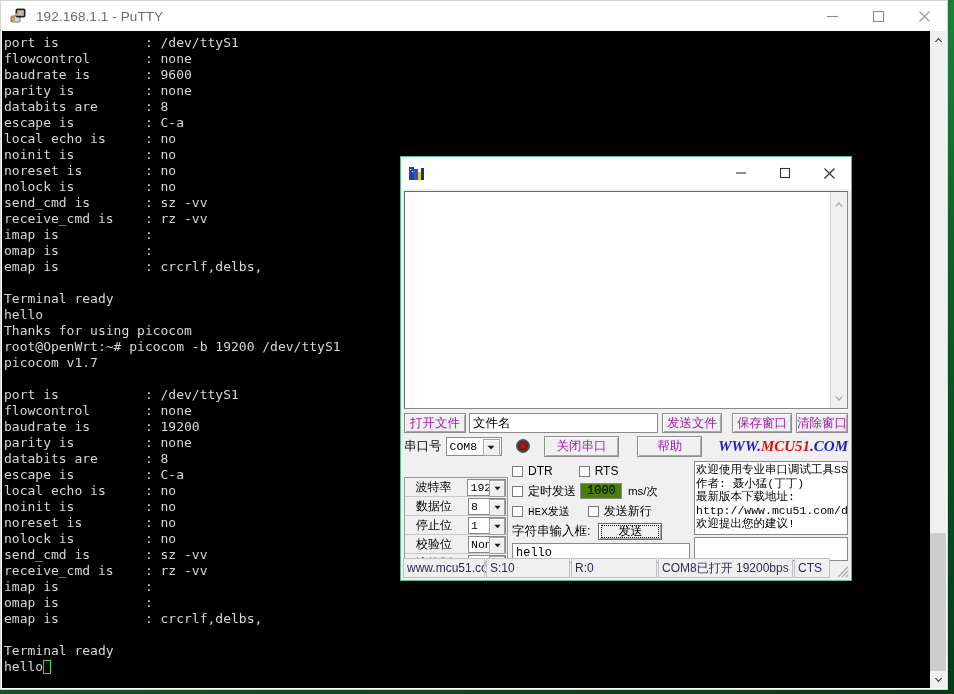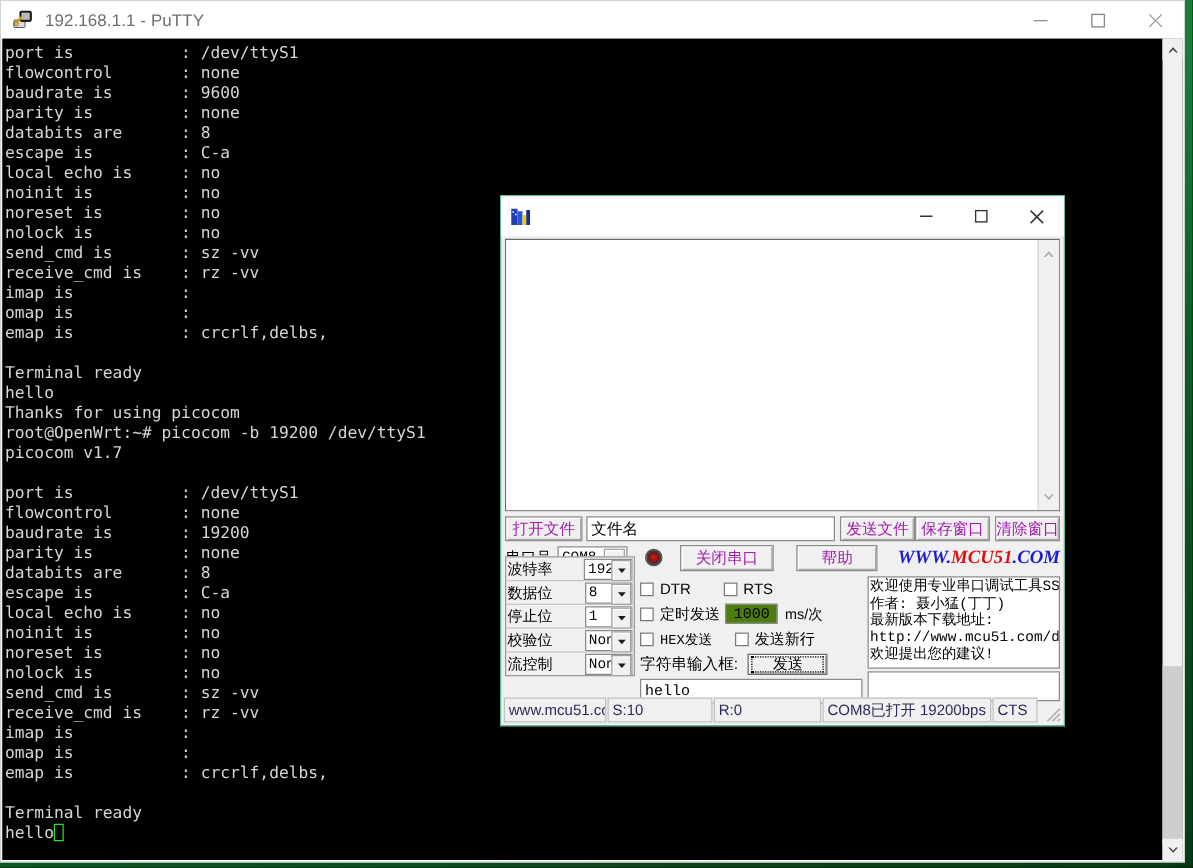--- a/index.html
+++ b/index.html
@@ -112,21 +112,21 @@
     box-sizing:border-box;cursor:default;white-space:nowrap;
   }
   #btn-openfile{width:62px;height:20px;}
   #filename{
     flex:1;margin-left:3px;height:20px;background:#fff;
     border:1px solid #8a8a8a;box-sizing:border-box;
     font-size:12.5px;color:#000;padding:1px 3px;line-height:16px;
     overflow:hidden;white-space:nowrap;
   }
   #btn-sendfile{width:60px;height:20px;margin-left:4px;}
-  #btn-savewin{width:60px;height:20px;margin-left:0;}
+  #btn-savewin{width:60px;height:20px;margin-left:10px;}
   #btn-clearwin{width:52px;height:20px;margin-left:4px;overflow:hidden;}
   .lbl{font-size:12.5px;color:#000;white-space:nowrap;}
   .combo{
     background:#fff;border:1px solid #8a8a8a;box-sizing:border-box;
     height:19px;display:flex;align-items:center;font-size:11.5px;
     font-family:"Liberation Mono",monospace;
     padding-left:3px;color:#000;position:relative;
   }
   .combo .arrowbox{
     position:absolute;right:1px;top:1px;width:15px;height:15px;
@@ -143,22 +143,22 @@
   #btn-closeport{width:84px;height:21px;margin-left:14px;}
   #btn-help{width:72px;height:21px;margin-left:18px;}
   #mcu51{
     margin-left:16px;font-family:"Liberation Serif",serif;
     font-style:italic;font-weight:bold;font-size:15px;white-space:nowrap;
   }
   #mcu51 .b{color:#1c1ccc;}
   #mcu51 .r{color:#dd1111;}
   
   #settings{
-    position:absolute;left:2px;top:256px;width:104px;
-    border:1px solid #9a9a9a;box-sizing:border-box;background:#f0f0f0;
+    position:absolute;left:2px;top:288px;width:104px;
+    border:1px solid #9a9a9a;box-sizing:border-box;background:#f0f0f0;text-align:right;
   }
   .srow{display:flex;align-items:center;height:18px;border-bottom:1px solid #c8c8c8;}
   .srow:last-child{border-bottom:none;}
   .sname{width:46px;font-size:12px;color:#000;padding-left:1px;white-space:nowrap;}
   .sval{
     flex:1;height:17px;background:#fff;border:1px solid #8a8a8a;box-sizing:border-box;
     font-size:11.5px;font-family:"Liberation Mono",monospace;color:#000;
     display:flex;align-items:center;padding-left:2px;position:relative;margin-right:1px;margin-left:16px;
   }
   .sval .arrowbox{

